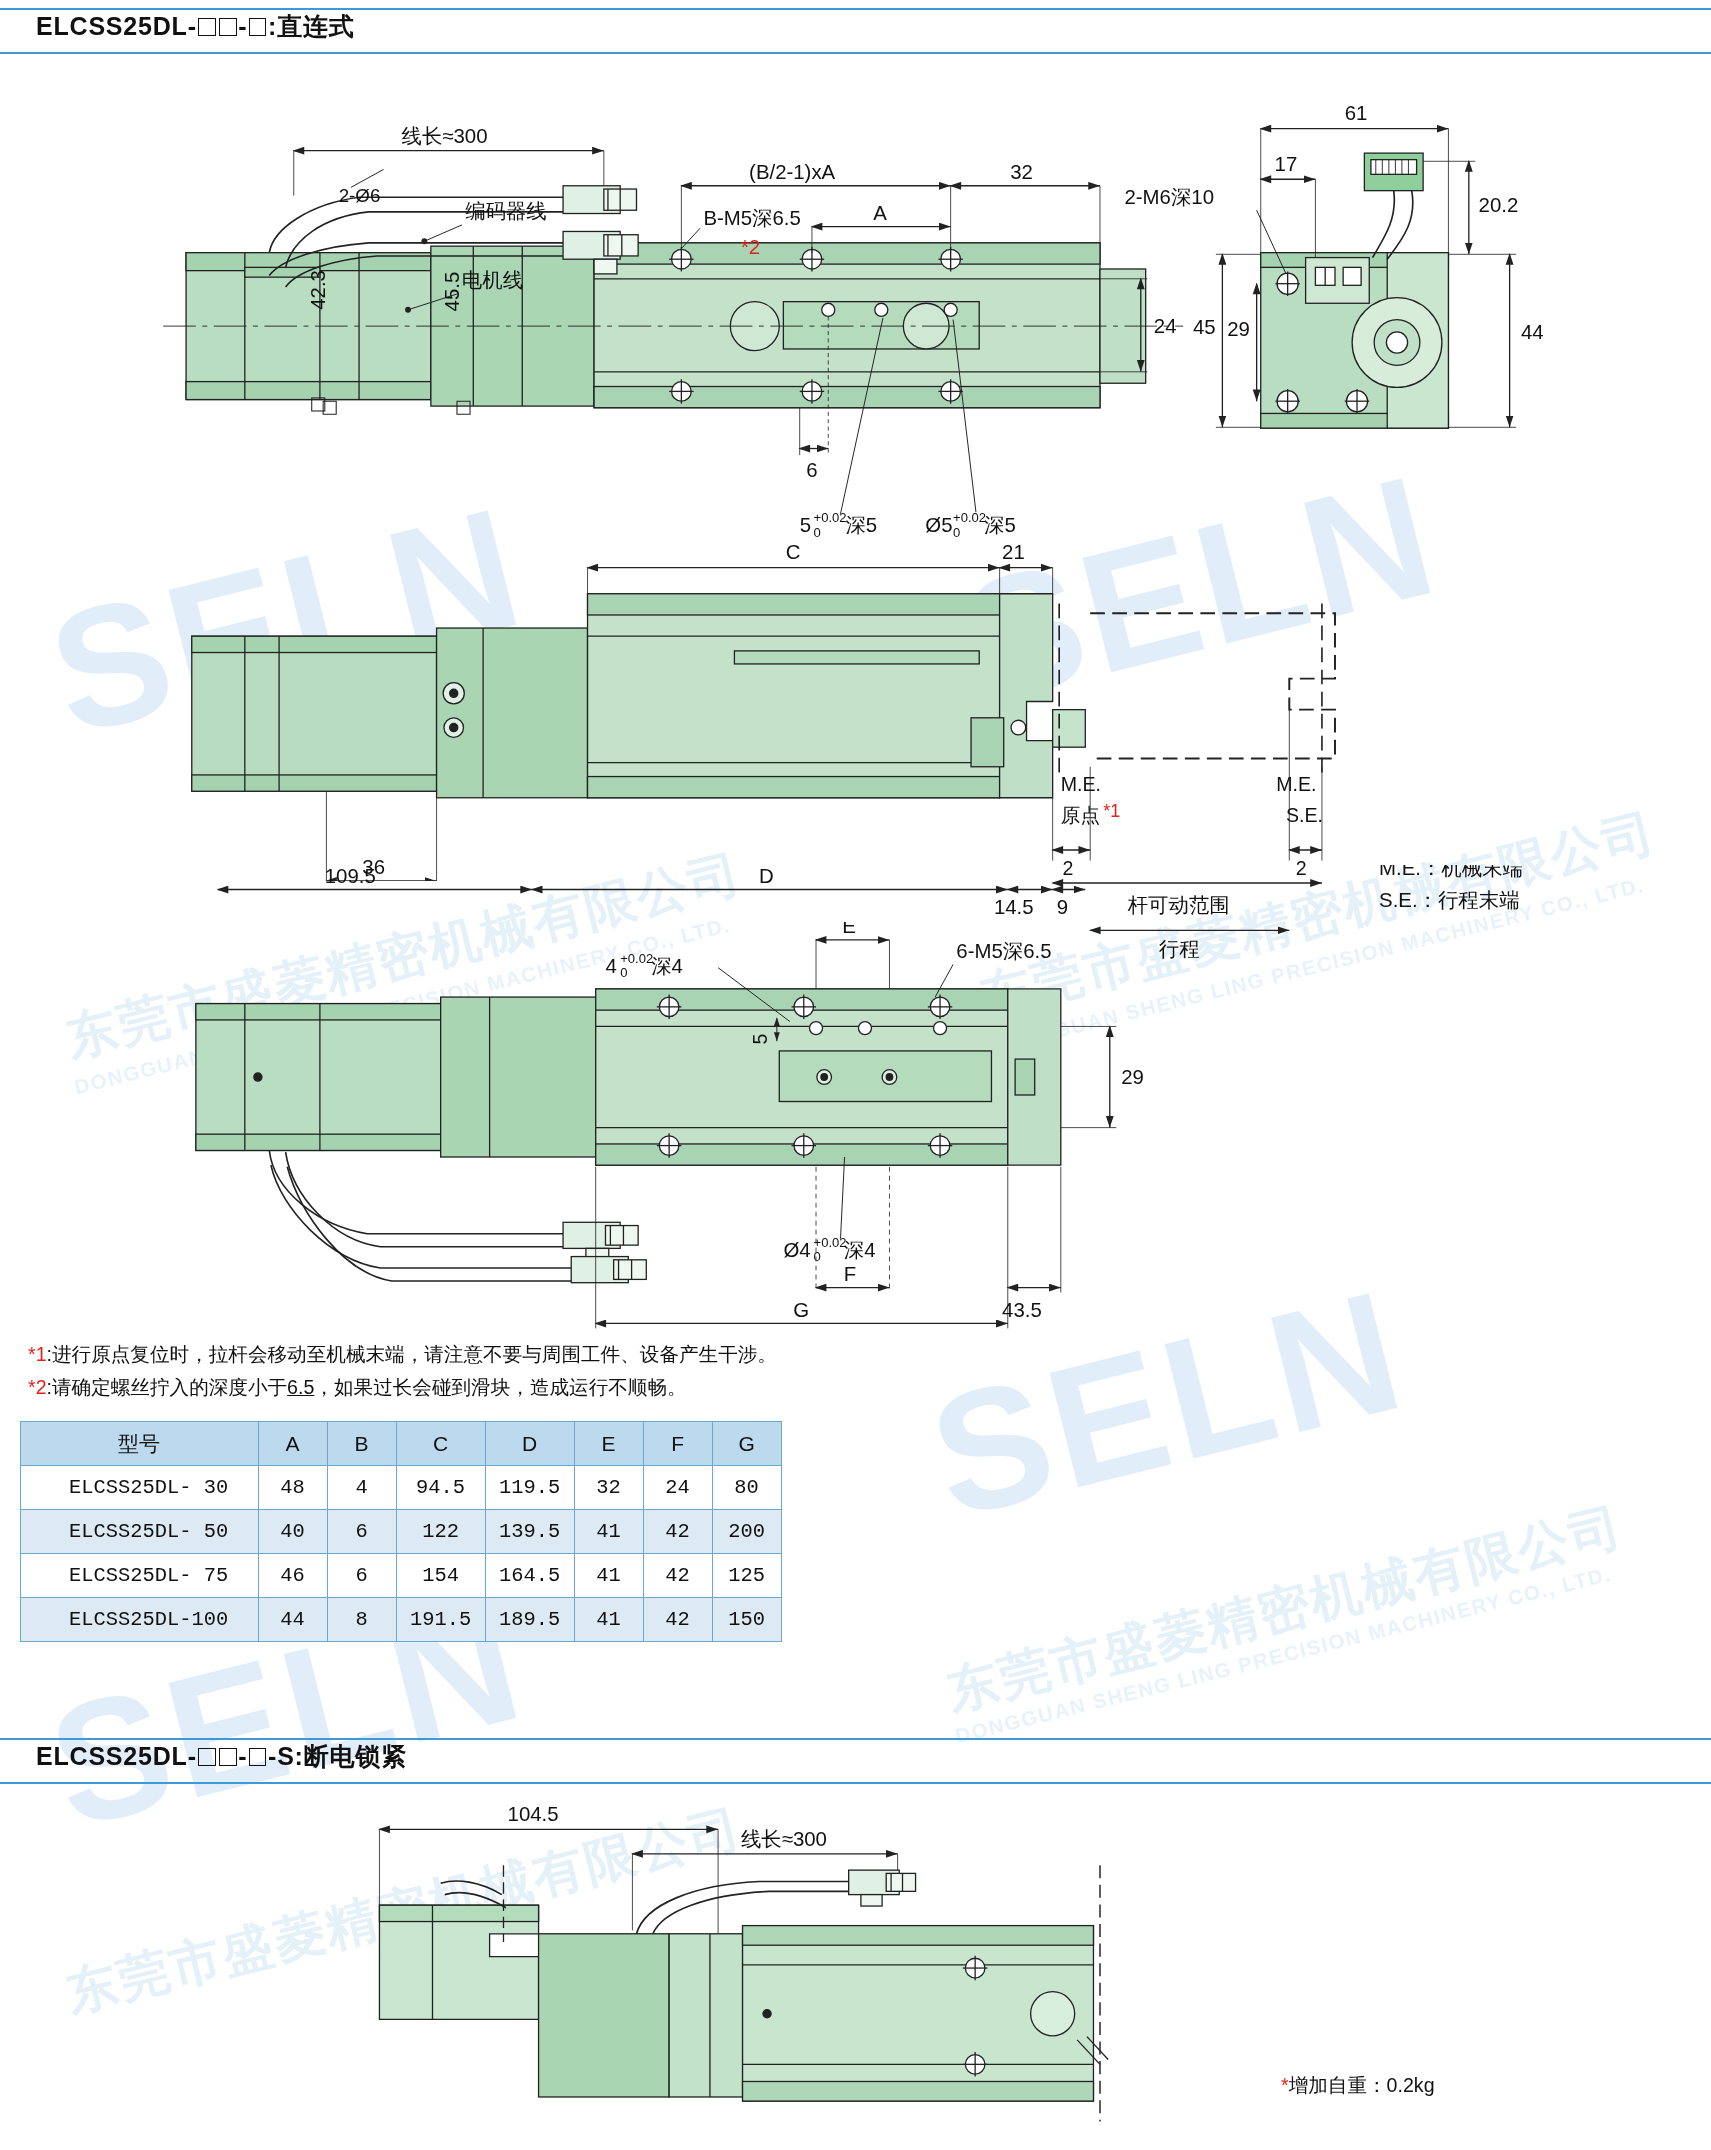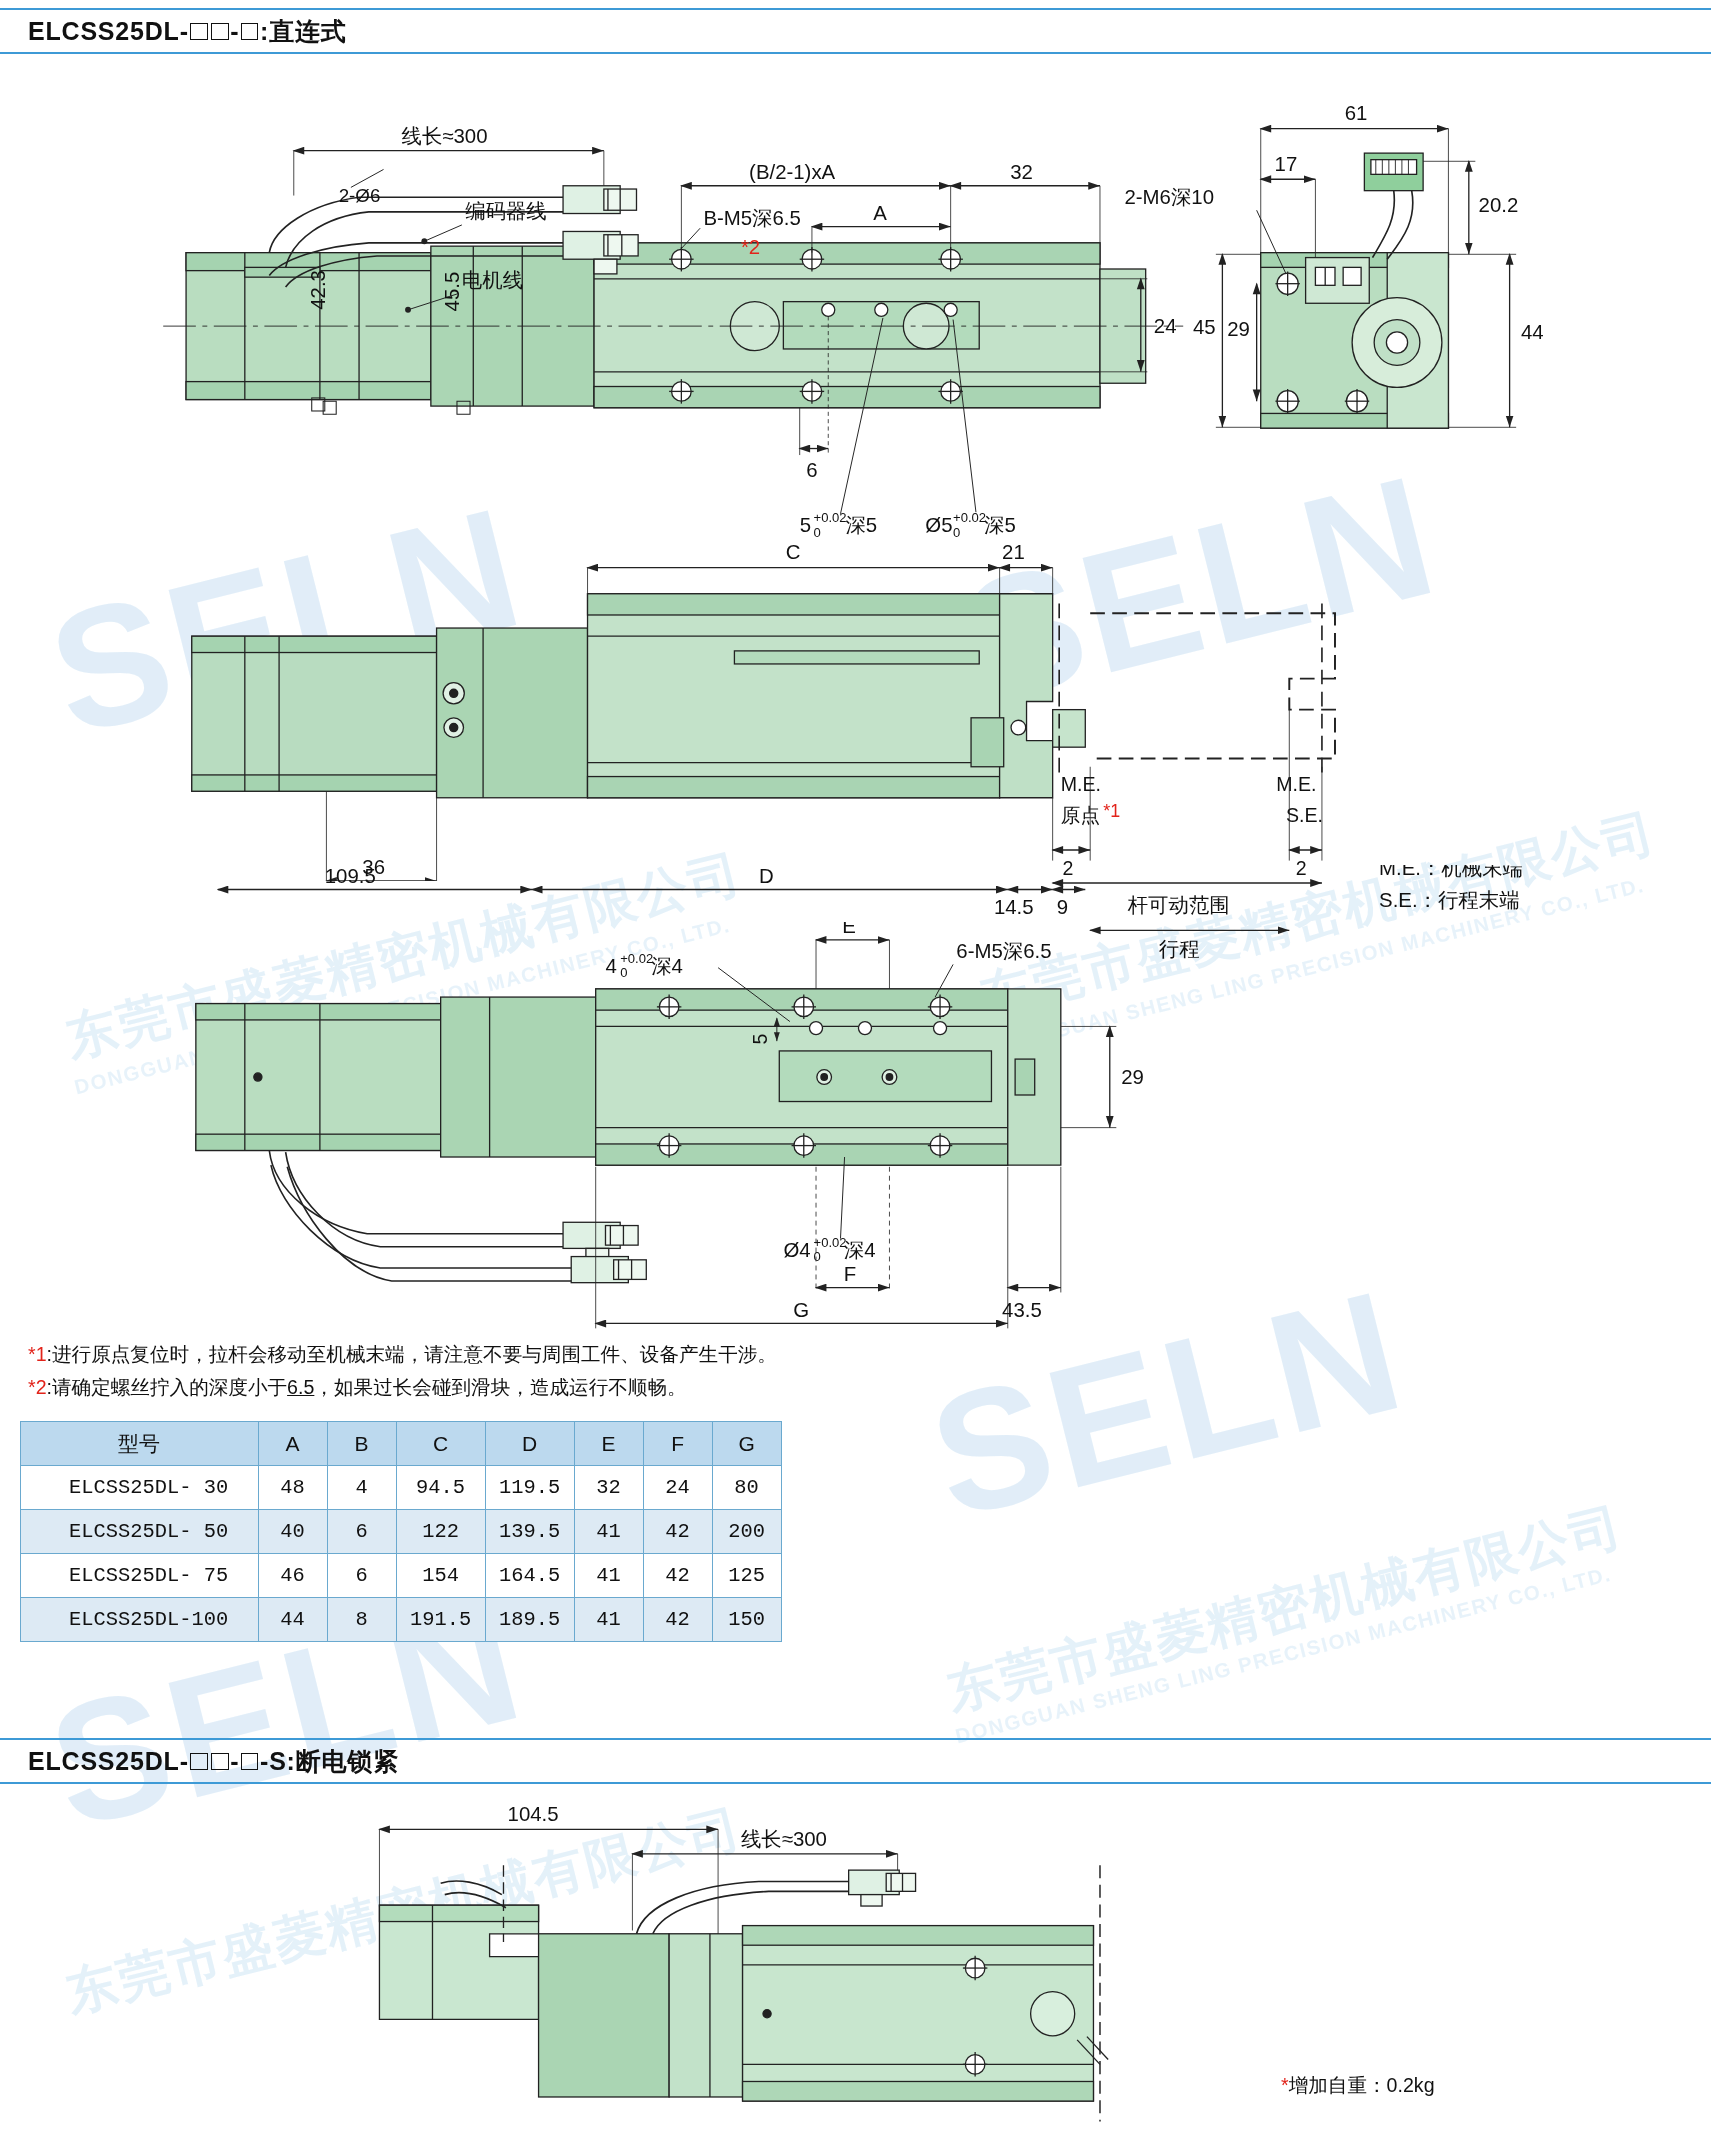--- a/index.html
+++ b/index.html
@@ -52,22 +52,22 @@
     position: absolute;
     left: 0;
     width: 1712px;
   }
   .sec-head {
     position: relative;
     height: 46px;
     border-top: 2.4px solid #3d9ad6;
     border-bottom: 2.4px solid #3d9ad6;
     display: flex;
-    align-items: center;
-    padding-left: 28px;
+    align-items: flex-start;
+    padding-left: 36px;
     box-sizing: border-box;
     background: transparent;
   }
   .sec-head .title {
     font-size: 25px;
     font-weight: bold;
     letter-spacing: 0.8px;
     color: #111;
     font-family: "Liberation Sans", sans-serif;
   }

